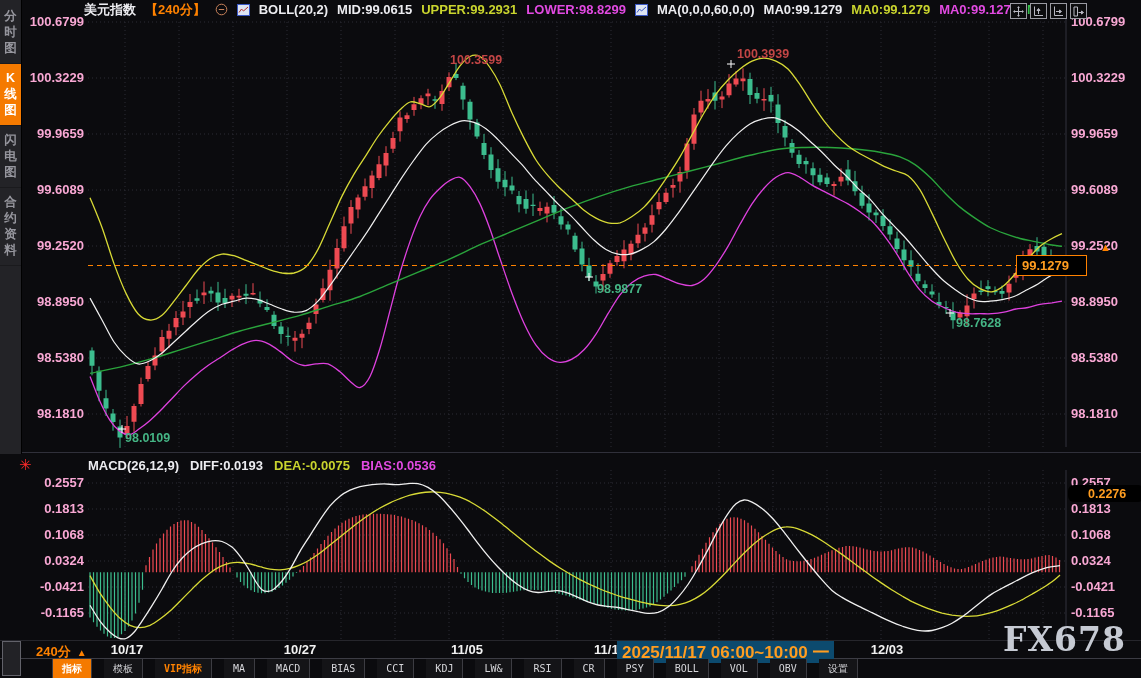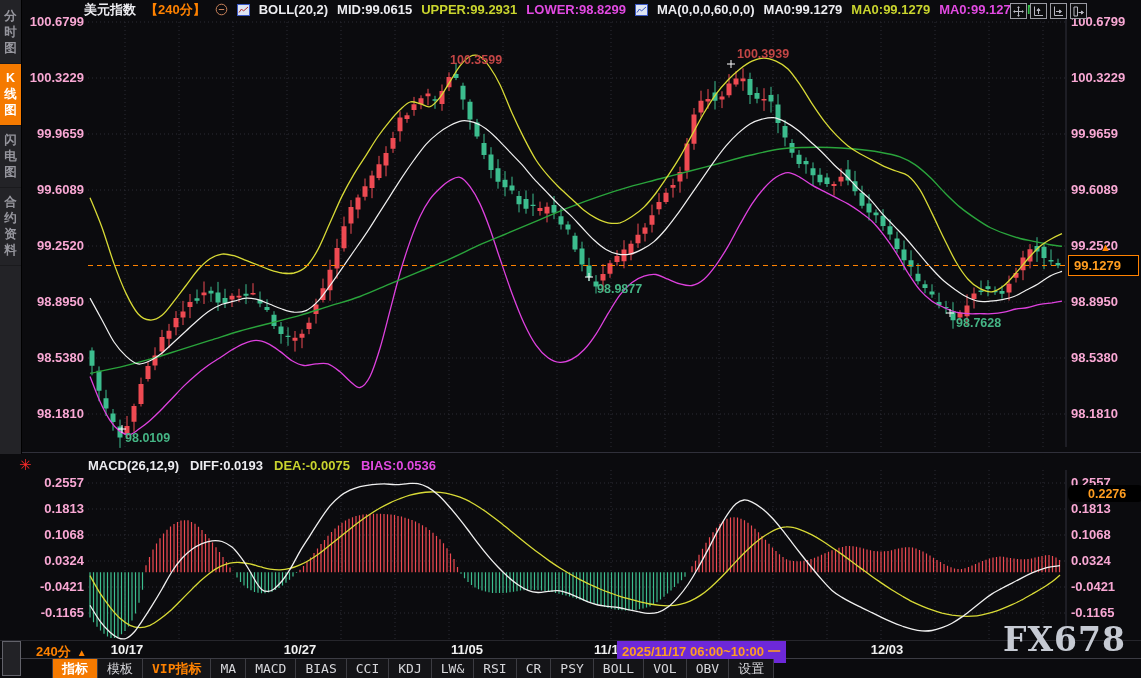--- a/index.html
+++ b/index.html
@@ -23,46 +23,46 @@
            padding-top:2px;z-index:5;}
   .side-tab{display:flex;flex-direction:column;align-items:center;padding:6px 0 7px 0;
             color:#96969e;font-size:12.5px;font-weight:700;line-height:16px;cursor:pointer;
             border-bottom:1px solid #1a1a1d;}
   .side-tab.active{background:#f57a00;color:#fff;}
 
   .axis-label{position:absolute;color:#f9a8d4;font-size:13px;font-weight:700;z-index:4;}
   .al-left{left:24px;width:60px;text-align:right;}
   .al-right{left:1071px;}
 
-  .price-box{position:absolute;left:1068px;top:255px;width:64px;height:19px;border:1px solid #ff8200;
+  .price-box{position:absolute;left:1016px;top:255px;width:64px;height:19px;border:1px solid #ff8200;
              background:#000;color:#ff9d20;font-size:13px;font-weight:700;display:flex;
              align-items:center;padding-left:5px;z-index:7;}
   .price-arrow{position:absolute;left:1100px;top:241px;color:#ff8200;font-size:11px;z-index:7;}
   .macd-box{position:absolute;left:1068px;top:485px;width:56px;height:17px;background:#000;
             color:#ff9d20;font-size:12.5px;font-weight:700;display:flex;align-items:center;
             padding-left:20px;z-index:7;border-radius:6px;}
 
   .macd-hdr{position:absolute;left:88px;top:458px;display:flex;gap:11px;font-size:13px;
             font-weight:700;color:#ececf0;z-index:5;white-space:nowrap;}
   .starburst{position:absolute;left:19px;top:456px;color:#ff2a2a;font-size:15px;z-index:5;}
 
   .hline{position:absolute;left:0;width:1141px;height:1px;z-index:3;}
 
   .date-label{position:absolute;top:642px;color:#f2f2f2;font-size:13px;font-weight:700;
               transform:translateX(-50%);z-index:5;white-space:nowrap;}
   .period{position:absolute;left:36px;top:643px;color:#ff8200;font-weight:700;font-size:13px;
           z-index:6;cursor:pointer;display:flex;gap:6px;align-items:center;}
   .period .arr{font-size:10px;}
-  .date-highlight{position:absolute;top:641px;height:22px;background:#6d28d9;color:#ff9d20;
-                  font-size:13px;font-weight:700;display:flex;align-items:center;
+  .date-highlight{position:absolute;top:641px;height:22px;background:#0c4a6e;color:#ff9d20;
+                  font-size:17px;font-weight:700;display:flex;align-items:center;
                   padding:0 5px;z-index:6;white-space:nowrap;}
 
   .toolbar{position:absolute;left:52px;top:659px;height:19px;display:flex;align-items:stretch;
-           font-family:"DejaVu Sans Mono","Liberation Mono",monospace;font-size:13px;z-index:6;
-           border-left:1px solid #3c3c42;}
+           font-family:"DejaVu Sans Mono","Liberation Mono",monospace;font-size:10px;z-index:6;
+           border-left:1px solid #3c3c42;gap:12px;}
   .tb{display:flex;align-items:center;justify-content:center;padding:0 9px;color:#d6d6da;
       border-right:1px solid #3c3c42;background:#141417;cursor:pointer;white-space:nowrap;}
   .tb.active{background:#f57a00;color:#fff;font-weight:700;}
   .tb.vip{color:#ff8200;font-weight:700;}
 
   .corner-box{position:absolute;left:2px;top:641px;width:17px;height:33px;border:1px solid #62626a;
               background:#222226;z-index:6;}
 
   .watermark{position:absolute;left:1003px;top:620px;font-family:"DejaVu Serif","Liberation Serif",serif;
              font-size:33px;font-weight:600;color:#c6cad3;letter-spacing:1px;z-index:8;}

